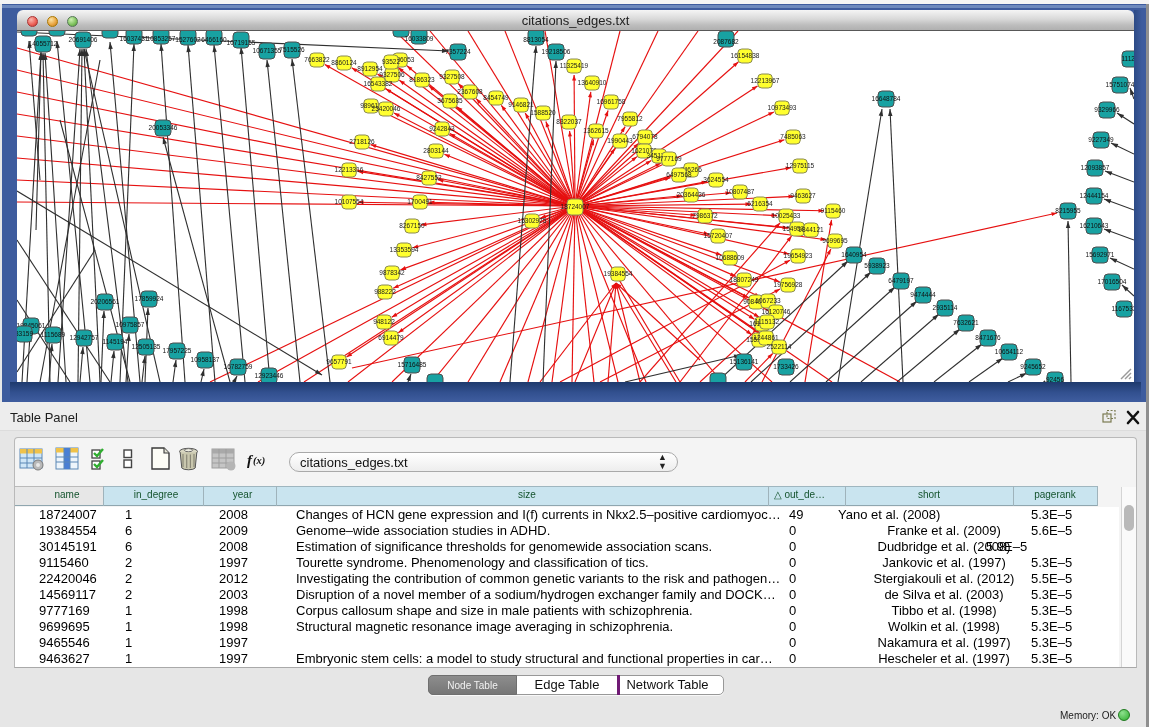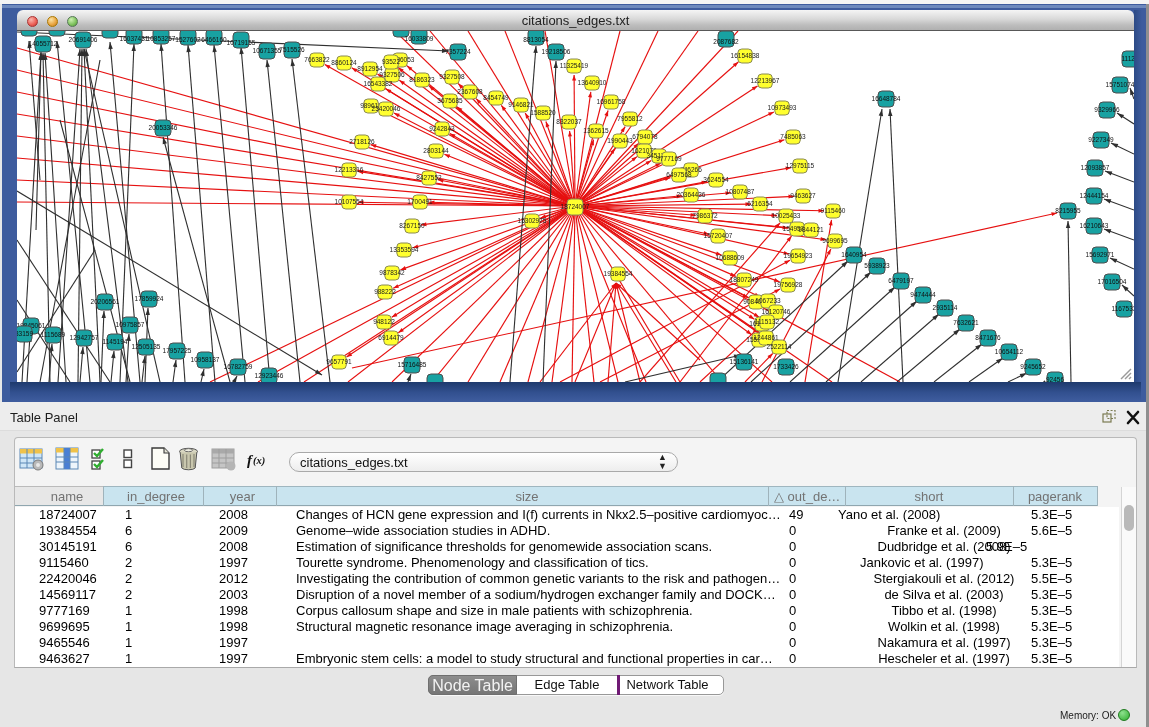--- a/index.html
+++ b/index.html
@@ -15,29 +15,29 @@
 #rshadow{position:absolute;left:1134px;top:10px;width:8px;height:372px;background:linear-gradient(90deg,#2c4a85,#3e5c9e)}
 #graph{position:absolute;left:0;top:21px;width:1117px;height:351px;background:#fff}
 #graystrip{position:absolute;left:1146px;top:4px;width:3px;height:723px;background:#8f8f8f}
 #panel{position:absolute;left:0;top:402px;width:1146px;height:325px;background:#e6e6e6;border-top:1px solid #cfcfcf}
 #phead{position:absolute;left:0;top:402px;width:1146px;height:29px;background:#ededed;border-bottom:1px solid #dcdcdc}
 #ptitle{position:absolute;left:10px;top:410px;font-size:13px;color:#1e1e1e}
 #container{position:absolute;left:14px;top:437px;width:1123px;height:231px;background:#f4f4f4;border:1px solid #b9b9b9;border-radius:4px 4px 0 0;border-bottom:1px solid #a9a9a9}
 #dropdown{position:absolute;left:289px;top:452px;width:389px;height:20px;background:linear-gradient(#fff,#ededed);border:1px solid #a9a9a9;border-radius:10px;font-size:13px;color:#111;line-height:19px;padding-left:10px}
 #ud{position:absolute;right:10px;top:0px;font-size:9px;line-height:9px;color:#222}
 #thead{position:absolute;left:15px;top:486px;width:994px;height:20px;background:#c9e4ef;border-top:1px solid #9fb6bf;border-bottom:1px solid #8fa6af}
-.hcell{position:absolute;top:489px;font-size:13px;color:#737373;text-align:center}
+.hcell{position:absolute;top:489px;font-size:10px;color:#14532d;text-align:center}
 .hsep{position:absolute;top:486px;width:1px;height:20px;background:#9fb3bb}
 .trow{position:absolute;left:15px;width:1104px;height:16px;font-size:13px;color:#000}
 .trow span{position:absolute;top:0;white-space:nowrap}
 .clip{overflow:hidden}
 #scroll{position:absolute;left:1121px;top:487px;width:15px;height:180px;background:#fafafa;border-left:1px solid #d5d5d5}
 #thumb{position:absolute;left:1123.5px;top:505px;width:10px;height:26px;background:#b9b9b9;border-radius:5px}
 #tabs{position:absolute;left:428px;top:675px;width:296px;height:20px;border:1px solid #989898;border-radius:5px;background:#fff;box-shadow:0 1px 0 rgba(255,255,255,.7)}
-#tab1{position:absolute;left:428px;top:675px;width:89px;height:20px;border-radius:5px 0 0 5px;background:linear-gradient(#8d8d8d,#767676);color:#f2f2f2;text-align:center;font-size:16px;line-height:19px;border:1px solid #6f6f6f}
+#tab1{position:absolute;left:428px;top:675px;width:89px;height:20px;border-radius:5px 0 0 5px;background:linear-gradient(#8d8d8d,#767676);color:#f2f2f2;text-align:center;font-size:10px;line-height:19px;border:1px solid #6f6f6f}
 .tab{position:absolute;top:675px;height:20px;color:#111;text-align:center;font-size:13px;line-height:19px}
 #mem{position:absolute;left:1060px;top:710px;font-size:10px;color:#222}
 #memdot{position:absolute;left:1118px;top:709px;width:12px;height:12px;border-radius:50%;background:radial-gradient(circle at 35% 30%,#8ee08e,#2eae2e);border:1px solid #1d7a1d}
 </style></head><body>
 <div id="desk"></div>
 <div id="topblue"></div>
 <div id="topstrip"></div>
 <div id="leftstrip"></div>
 <div id="winshadow"></div>
 <div id="rshadow"></div>
@@ -764,21 +764,21 @@
     <span style="left:774px">0</span>
 <span style="left:845px;width:168px;text-align:center" class="clip">Dudbridge et al. (2008)</span>
     <span style="left:971px">5.9E–5</span>
   </div>
 <div class="trow" style="top:555px">
 <span style="left:24px">9115460</span>
     <span style="left:110px">2</span>
     <span style="left:204px">1997</span>
 <span style="left:281px;width:484px" class="clip">Tourette syndrome. Phenomenology and classification of tics.</span>
     <span style="left:774px">0</span>
-<span style="left:845px;width:168px;text-align:left" class="clip">Jankovic et al. (1997)</span>
+<span style="left:845px;width:168px;text-align:center" class="clip">Jankovic et al. (1997)</span>
     <span style="left:1016px">5.3E–5</span>
   </div>
 <div class="trow" style="top:571px">
 <span style="left:24px">22420046</span>
     <span style="left:110px">2</span>
     <span style="left:204px">2012</span>
 <span style="left:281px;width:484px" class="clip">Investigating the contribution of common genetic variants to the risk and pathogen…</span>
     <span style="left:774px">0</span>
 <span style="left:845px;width:168px;text-align:center" class="clip">Stergiakouli et al. (2012)</span>
     <span style="left:1016px">5.5E–5</span>

